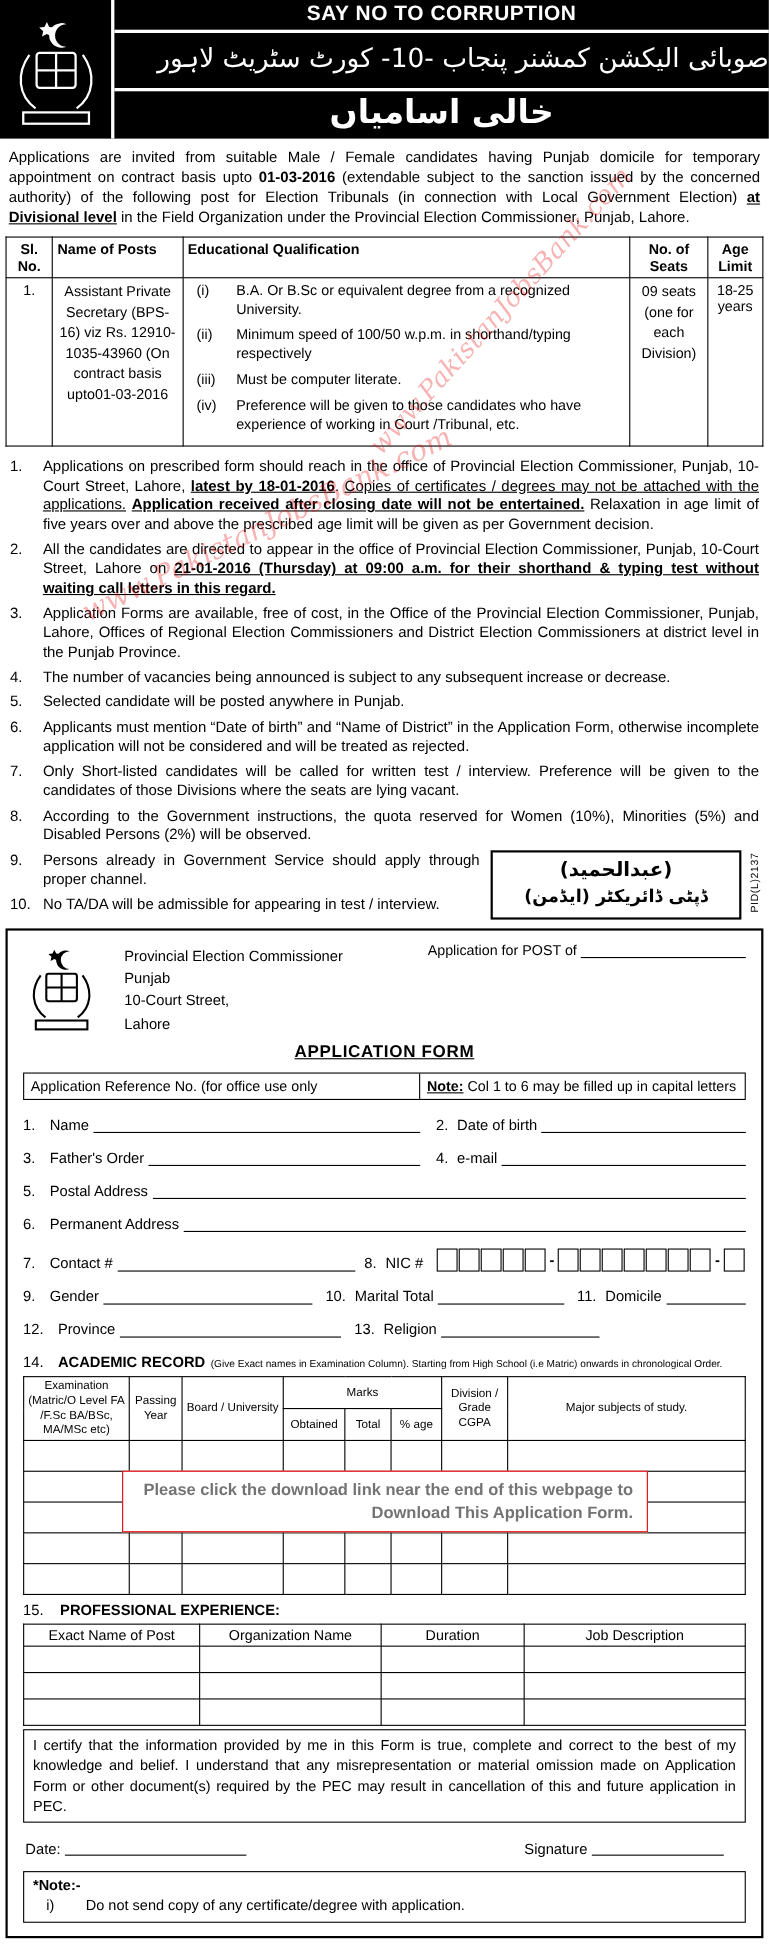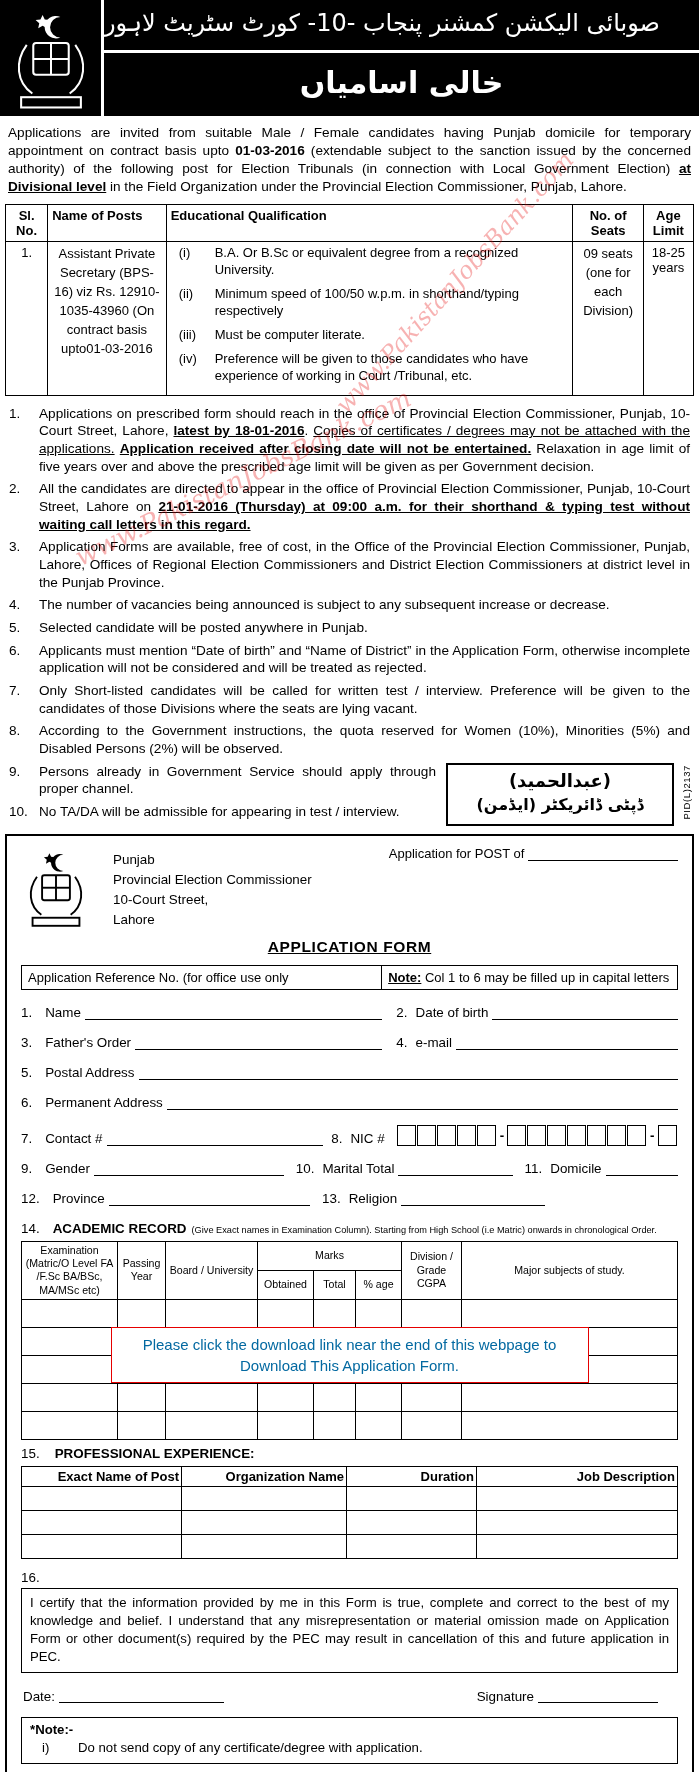--- a/index.html
+++ b/index.html
@@ -4,21 +4,21 @@
 <style>
   html,body{margin:0;padding:0}
   body{width:699px;background:#fff;color:#000;font-family:"Liberation Sans",sans-serif}
   .page{position:relative;width:699px;height:1772px;background:#fff;overflow:hidden}
 
   
   .hdr{display:flex;background:#000}
   .hdr-logo{width:97px;display:flex;align-items:center;justify-content:center;border-right:3px solid #fff;padding:4px 2px}
   .hdr-right{flex:1;display:flex;flex-direction:column}
   .slogan{color:#fff;font-weight:700;font-size:19px;text-align:center;padding:2px 0 3px;border-bottom:3px solid #fff;letter-spacing:.5px}
-  .urdu-addr{color:#fff;font-size:24px;line-height:1.6;text-align:left;border-bottom:3px solid #fff;direction:rtl;font-family:"DejaVu Sans",sans-serif;padding:4px 0 8px}
+  .urdu-addr{color:#fff;font-size:24px;line-height:1.6;text-align:right;border-bottom:3px solid #fff;direction:rtl;font-family:"DejaVu Sans",sans-serif;padding:4px 0 8px}
   .urdu-vac{color:#fff;font-size:30px;font-weight:700;text-align:center;direction:rtl;font-family:"DejaVu Sans",sans-serif;flex:1;display:flex;align-items:center;justify-content:center;padding:2px 0 6px}
 
   
   .intro{padding:8px 8px 6px;font-size:13.6px;line-height:1.33;text-align:justify}
   .b{font-weight:700}.u{text-decoration:underline}.bu{font-weight:700;text-decoration:underline}
 
   
   .ptable{border-collapse:collapse;margin:2px 5px 0;width:689px;font-size:13px;table-layout:fixed}
   .ptable th,.ptable td{border:1.6px solid #000;vertical-align:top;padding:3px 4px}
   .ptable th{font-weight:700;text-align:left;vertical-align:top}
@@ -64,26 +64,26 @@
   .nbx{width:17px;height:19px;border:1.2px solid #000;margin-right:1px;flex:none}
   .ndash{padding:0 3px;font-weight:700}
 
   .acad-head{display:flex;align-items:flex-start;margin-top:15px;font-size:13.4px}
   .acad-title{font-weight:700;margin-right:5px;white-space:nowrap}
   .acad-sub{font-size:9.2px;padding-top:4px;line-height:1.2}
   .atable-wrap{position:relative;margin-top:5px}
   .atable{border-collapse:collapse;width:100%;font-size:10.6px;table-layout:fixed}
   .atable th,.atable td{border:1.3px solid #000;padding:2px 3px;font-weight:400;text-align:center;vertical-align:middle;line-height:1.25}
   .atable td{height:23px}
-  .redbox{position:absolute;left:50%;top:86px;transform:translateX(-50%);width:452px;background:#fff;border:1.6px solid #e60000;color:#0369a1;font-weight:400;font-size:15px;text-align:center;padding:6px 12px;line-height:1.4;z-index:3}
+  .redbox{position:absolute;left:50%;top:86px;transform:translateX(-50%);width:452px;background:#fff;border:1.6px solid #e60000;color:#737373;font-weight:700;font-size:15px;text-align:right;padding:6px 12px;line-height:1.4;z-index:3}
 
   .exp-head{margin-top:6px;font-size:13.4px;display:flex}
   .exp-title{font-weight:700;margin-left:2px}
   .etable{border-collapse:collapse;width:100%;margin-top:5px;font-size:13px;table-layout:fixed}
-  .etable th{border:1.3px solid #000;font-weight:700;padding:2px;text-align:right}
+  .etable th{border:1.3px solid #000;font-weight:400;padding:2px;text-align:center}
   .etable td{border:1.3px solid #000;height:21px}
 
   .sixteen{margin-top:11px;font-size:13.4px}
   .certbox{border:1.6px solid #000;margin-top:3px;padding:5px 8px;font-size:13.2px;text-align:justify;line-height:1.38}
   .datesig{display:flex;margin-top:16px;font-size:13.4px;align-items:center;padding:0 2px}
   .notebox{border:1.6px solid #000;margin-top:13px;padding:4px 8px 7px;font-size:13.2px}
   .nb-title{font-weight:700}
   .nb-item{display:flex;margin-top:2px;line-height:1.3}
   .nb-n{width:36px;padding-left:12px;flex:none}
   .nb-t{flex:1}
@@ -107,20 +107,21 @@
           <rect x="26" y="40" width="38" height="34" rx="3"></rect>
           <line x1="45" y1="40" x2="45" y2="74"></line>
           <line x1="26" y1="57" x2="64" y2="57"></line>
           <path d="M19 42 C6 60 8 82 25 94"></path>
           <path d="M71 42 C84 60 82 82 65 94"></path>
           <rect x="13" y="98" width="64" height="11"></rect>
         </g>
       </svg>
     </div>
     <div class="hdr-right">
+      <div class="slogan">SAY NO TO CORRUPTION</div>
       <div class="urdu-addr">صوبائی الیکشن کمشنر پنجاب -10- کورٹ سٹریٹ لاہور</div>
       <div class="urdu-vac">خالی اسامیاں</div>
     </div>
   </div>
 
   <div class="intro">
     <span>Applications are invited from suitable Male / Female candidates having Punjab domicile for temporary appointment on contract basis upto </span><span class="b">01-03-2016</span><span> (extendable subject to the sanction issued by the concerned authority) of the following post for Election Tribunals (in connection with Local Government Election) </span><span class="bu">at Divisional level</span><span> in the Field Organization under the Provincial Election Commissioner, Punjab, Lahore.</span>
   </div>
 
   <table class="ptable">
@@ -230,22 +231,22 @@
             <rect x="26" y="40" width="38" height="34" rx="3"></rect>
             <line x1="45" y1="40" x2="45" y2="74"></line>
             <line x1="26" y1="57" x2="64" y2="57"></line>
             <path d="M19 42 C6 60 8 82 25 94"></path>
             <path d="M71 42 C84 60 82 82 65 94"></path>
             <rect x="13" y="98" width="64" height="11"></rect>
           </g>
         </svg>
       </div>
       <div class="forg">
+        <div>Provincial Election Commissioner</div>
         <div>Punjab</div>
-        <div>Provincial Election Commissioner</div>
         <div>10-Court Street,</div>
         <div>Lahore</div>
       </div>
       <div class="fapply">
         <span>Application for POST of</span>
         <span class="fline" style="width:150px"></span>
       </div>
     </div>
 
     <div class="ftitle">APPLICATION FORM</div>
@@ -477,21 +478,20 @@
           </tr>
       <tr>
             <td></td>
             <td></td>
             <td></td>
             <td></td>
           </tr>
     </tbody>
       </table>
 
-    <div class="sixteen">16.</div>
     <div class="certbox">I certify that the information provided by me in this Form is true, complete and correct to the best of my knowledge and belief. I understand that any misrepresentation or material omission made on Application Form or other document(s) required by the PEC may result in cancellation of this and future application in PEC.</div>
 
     <div class="datesig">
       <span class="flabel">Date:</span>
       <span class="fline" style="width:165px"></span>
       <span style="flex:1"></span>
       <span class="flabel">Signature</span>
       <span class="fline" style="width:120px;margin-right:18px"></span>
     </div>
 

